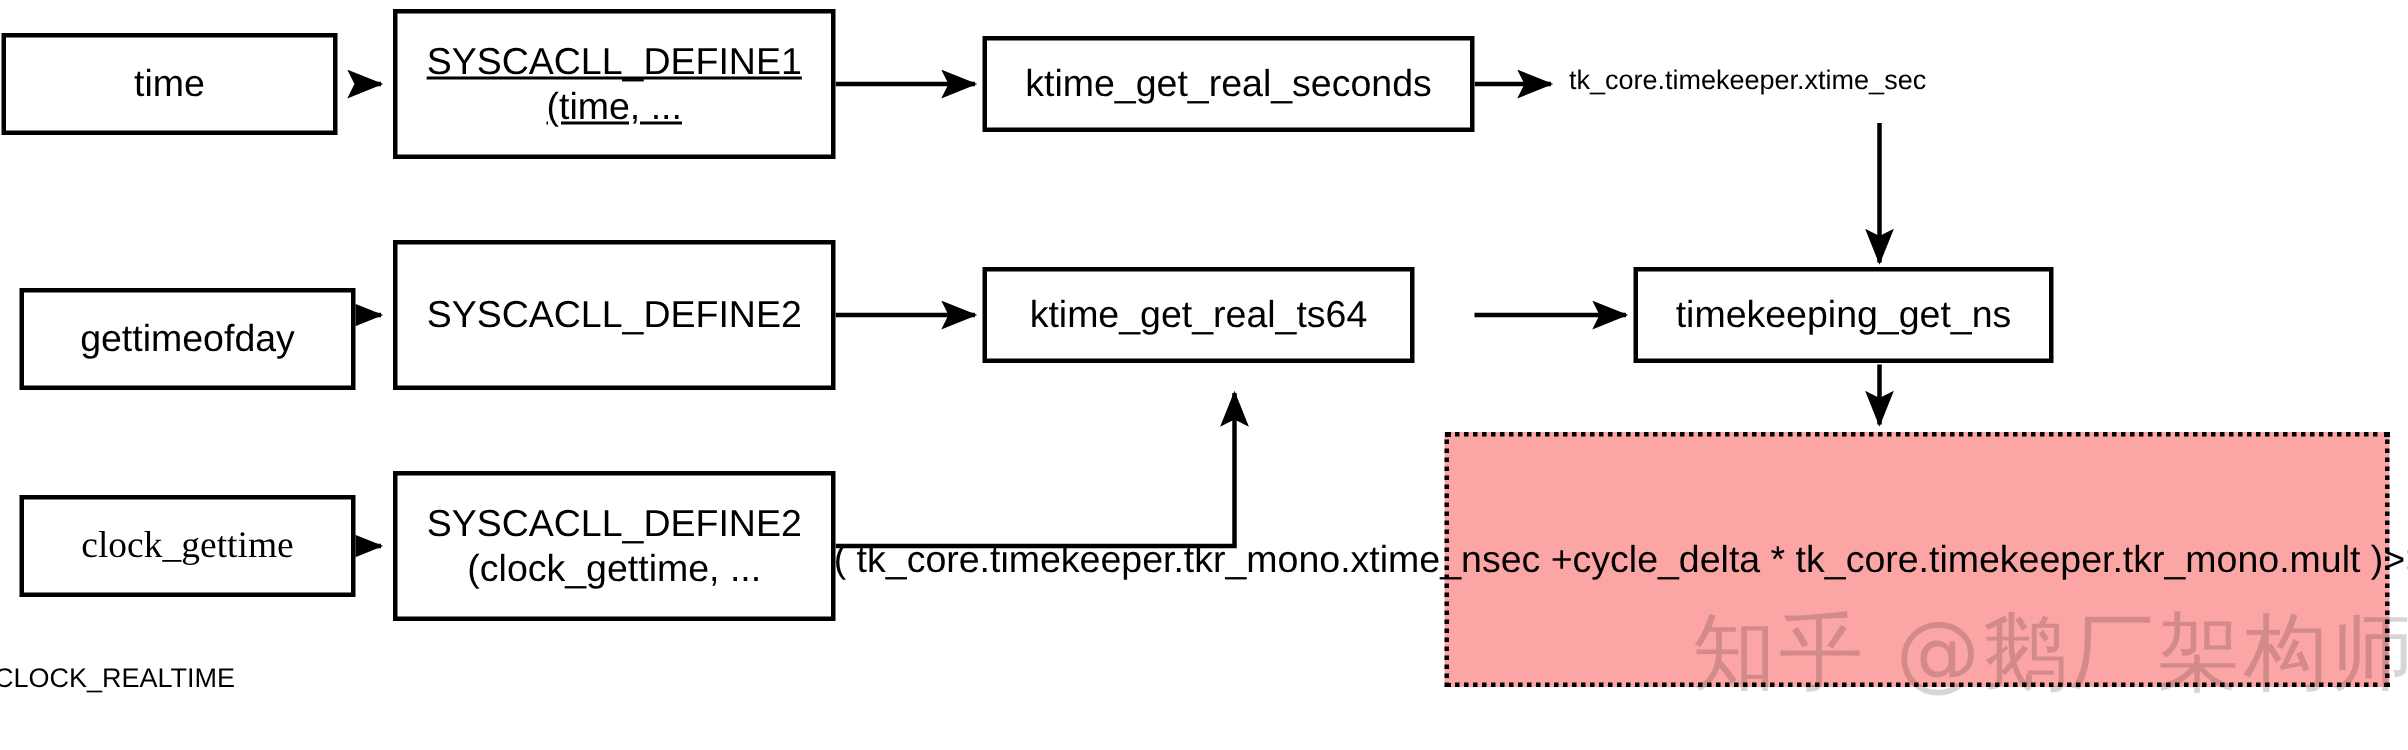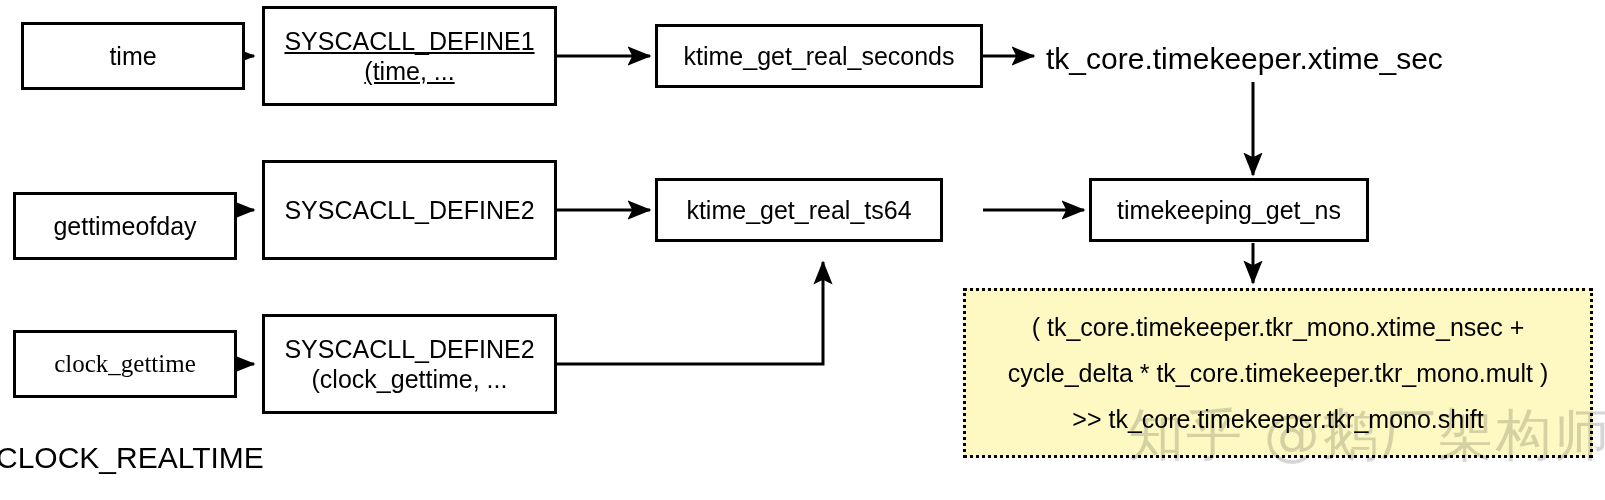--- a/index.html
+++ b/index.html
@@ -27,31 +27,30 @@
     text-align: center;
     color: #000000;
     font-size: 25px;
     line-height: 1.22;
     white-space: pre;
   }
   .node .line2 { display: block; }
   .plain-label {
     position: absolute;
     color: #000000;
-    font-size: 30px;
+    font-size: 18px;
     white-space: pre;
     line-height: 1;
   }
   .dotted-box {
     position: absolute;
     box-sizing: border-box;
     border: 3px dotted #000000;
-    background: #fef9c3;
+    background: #fca5a5;
     display: flex;
-    flex-direction: column;
     align-items: center;
     justify-content: center;
     color: #000000;
     font-size: 25px;
     text-align: center;
     line-height: 1.85;
     white-space: pre;
   }
   .dotted-box .frow { display: block; }
   svg.edges {
@@ -92,21 +91,21 @@
     <line x1="237" y1="210" x2="254" y2="210" stroke="#000000" stroke-width="3" marker-end="url(#arrow)"></line>
     <line x1="557" y1="210" x2="650" y2="210" stroke="#000000" stroke-width="3" marker-end="url(#arrow)"></line>
     <line x1="983" y1="210" x2="1084" y2="210" stroke="#000000" stroke-width="3" marker-end="url(#arrow)"></line>
 
     <line x1="237" y1="364" x2="254" y2="364" stroke="#000000" stroke-width="3" marker-end="url(#arrow)"></line>
     <path d="M557,364 L823,364 L823,262" fill="none" stroke="#000000" stroke-width="3" marker-end="url(#arrow)"></path>
 
     <line x1="1253" y1="243" x2="1253" y2="283" stroke="#000000" stroke-width="3" marker-end="url(#arrow)"></line>
   </svg>
 
-  <div class="node" style="left:21px; top:22px; width:224px; height:68px;align-items:center;">
+  <div class="node" style="left:1px; top:22px; width:224px; height:68px;align-items:center;">
     <span>time</span>
   </div>
 
   <div class="node" style="left:262px; top:6px; width:295px; height:100px;text-decoration:underline;">
     <span class="line1">SYSCACLL_DEFINE1</span>
     <span class="line2">(time, ...</span>
   </div>
 
   <div class="node" style="left:655px; top:24px; width:328px; height:64px;">
     <span>ktime_get_real_seconds</span>

